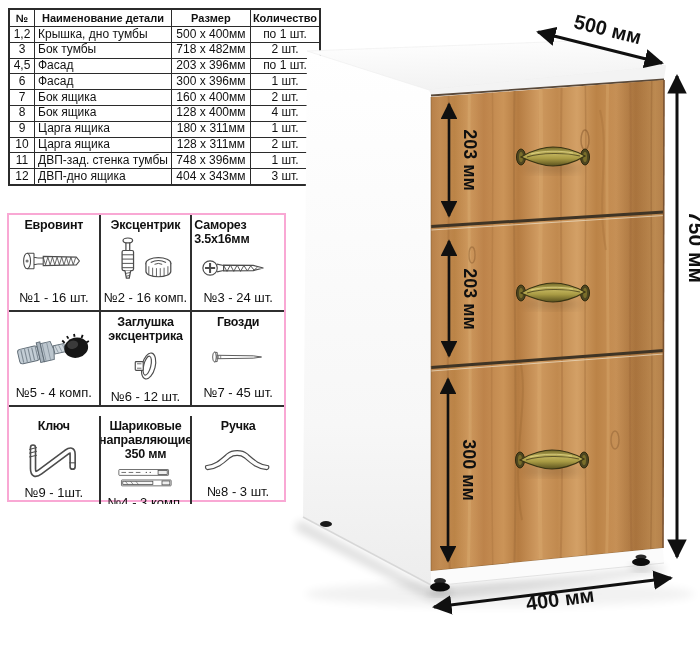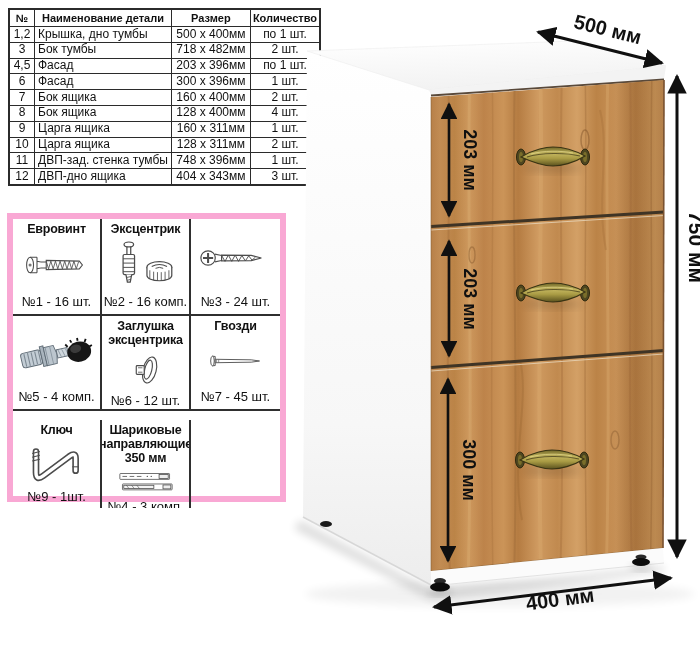--- a/index.html
+++ b/index.html
@@ -12,21 +12,21 @@
   .parts-table th{font-size:11px;font-weight:700;padding:2px 2px;line-height:12px;
                   border:1px solid #2b2b2b;text-align:center;white-space:nowrap;}
   .parts-table td{font-size:12px;font-weight:400;padding:0.5px 3px;line-height:13.8px;
                   border:1px solid #2b2b2b;white-space:nowrap;}
   .parts-table td.c{text-align:center;}
   .col-num{width:20px;} .col-name{width:131px;margin-top:42px;} .col-size{width:74px;} .col-qty{width:60px;}
 
   
   .hw-grid{position:absolute;left:7px;top:213px;width:279px;height:289px;
            display:grid;grid-template-columns:1fr 1fr 1fr;grid-template-rows:97px 95px 97px;
-           border:6px solid #f9a8d4;box-sizing:border-box;background:#fff;}
+           border:2px solid #f9a8d4;box-sizing:border-box;background:#fff;}
   .hw-cell{border-right:2px solid #2f2f2f;border-bottom:2px solid #2f2f2f;
            display:flex;flex-direction:column;justify-content:space-between;align-items:center;
            padding:3px 2px 5px;box-sizing:border-box;overflow:hidden;}
   .hw-cell:nth-child(3n){border-right:none;}
   .hw-cell:nth-child(n+7){border-bottom:none;margin-top:9px;}
   .hw-title{font-size:12.5px;font-weight:700;line-height:14px;text-align:center;
             letter-spacing:-0.2px;}
   .hw-title span{display:inline-block;}
   .hw-title.left span{text-align:left;}
   .hw-count{font-size:13px;font-weight:400;white-space:nowrap;}
@@ -83,21 +83,21 @@
       </tr>
       <tr>
         <td class="c">8</td>
         <td>Бок ящика</td>
         <td class="c">128 х 400мм</td>
         <td class="c">4 шт.</td>
       </tr>
       <tr>
         <td class="c">9</td>
         <td>Царга ящика</td>
-        <td class="c">160 х 311мм</td>
+        <td class="c">180 х 311мм</td>
         <td class="c">1 шт.</td>
       </tr>
       <tr>
         <td class="c">10</td>
         <td>Царга ящика</td>
         <td class="c">128 х 311мм</td>
         <td class="c">2 шт.</td>
       </tr>
       <tr>
         <td class="c">11</td>
@@ -149,20 +149,21 @@
             <path d="M48,31.5 L48,40 M52,33 L52,42 M56,33.5 L56,42.5 M60,33.5 L60,42.5 M64,33 L64,42 M68,31.5 L68,40" fill="none" stroke-width="0.9"></path>
             <path d="M50,27.5 Q58,23.5 66,27.5" fill="none" stroke-width="1.2"></path>
             <path d="M54,29.5 Q58,27.5 62,29.5" fill="none" stroke-width="1"></path>
           </g>
         </svg>
       </div>
       <div class="hw-count">№2 - 16 комп.</div>
     </div>
 
     <div class="hw-cell">
+      <div class="hw-title left"><span>Саморез 3.5х16мм</span></div>
       <div class="hw-ic">
         <svg width="84" height="44" viewBox="0 0 88 52">
           <g stroke="#4c4c4c" stroke-width="1.4" fill="#fff">
             <circle cx="11" cy="26" r="8.5"></circle>
             <path d="M11,20 L11,32 M5,26 L17,26" stroke-width="2.4" fill="none"></path>
             <path d="M19,21.5 L27,23 M19,30.5 L27,29" fill="none"></path>
             <path d="M27,22.5 L62,23 L74,26 L62,29 L27,29.5 Z" fill="#fff"></path>
             <path d="M27,23 L31,30 L35,22.5 L39,30 L43,22.5 L47,30 L51,23 L55,29.5 L59,23.5 L63,28.5 L67,25" fill="none" stroke-width="1.1"></path>
           </g>
         </svg>
@@ -248,20 +249,31 @@
             <rect x="8" y="29" width="76" height="9" rx="1"></rect>
             <rect x="10" y="31" width="46" height="5" fill="#f4f4f4"></rect>
             <path d="M14,31 L18,36 M22,31 L26,36 M30,31 L34,36" stroke-width="0.9" fill="none"></path>
             <rect x="70" y="30.5" width="12" height="6" fill="#eee"></rect>
           </g>
         </svg>
       </div>
       <div class="hw-count">№4 - 3 комп.</div>
     </div>
 
+    <div class="hw-cell">
+      <div class="hw-title"><span>Ручка</span></div>
+      <div class="hw-ic">
+        <svg width="84" height="44" viewBox="0 0 88 52">
+          <path d="M6,34 C17,33 23,27 31,20 C37,14.8 49,14.8 55,20 C63,27 69,33 80,34
+                   C81,36 80,38 78,38.5 C66,37.5 59,31 51.5,24.5 C47,20.8 39,20.8 34.5,24.5
+                   C27,31 20,37.5 8,38.5 C6,38 5,36 6,34 Z" fill="#fdfdfd" stroke="#4c4c4c" stroke-width="1.4" stroke-linejoin="round"></path>
+        </svg>
+      </div>
+      <div class="hw-count">№8 - 3 шт.</div>
+    </div>
   </div>
 
   <svg class="scene" viewBox="0 0 700 648">
     <defs>
       <linearGradient id="woodBase" x1="0" y1="0" x2="1" y2="0">
         <stop offset="0" stop-color="#b97f45"></stop>
         <stop offset="0.06" stop-color="#c99156"></stop>
         <stop offset="0.12" stop-color="#c08749"></stop>
         <stop offset="0.18" stop-color="#d09a5e"></stop>
         <stop offset="0.24" stop-color="#bd834a"></stop>

